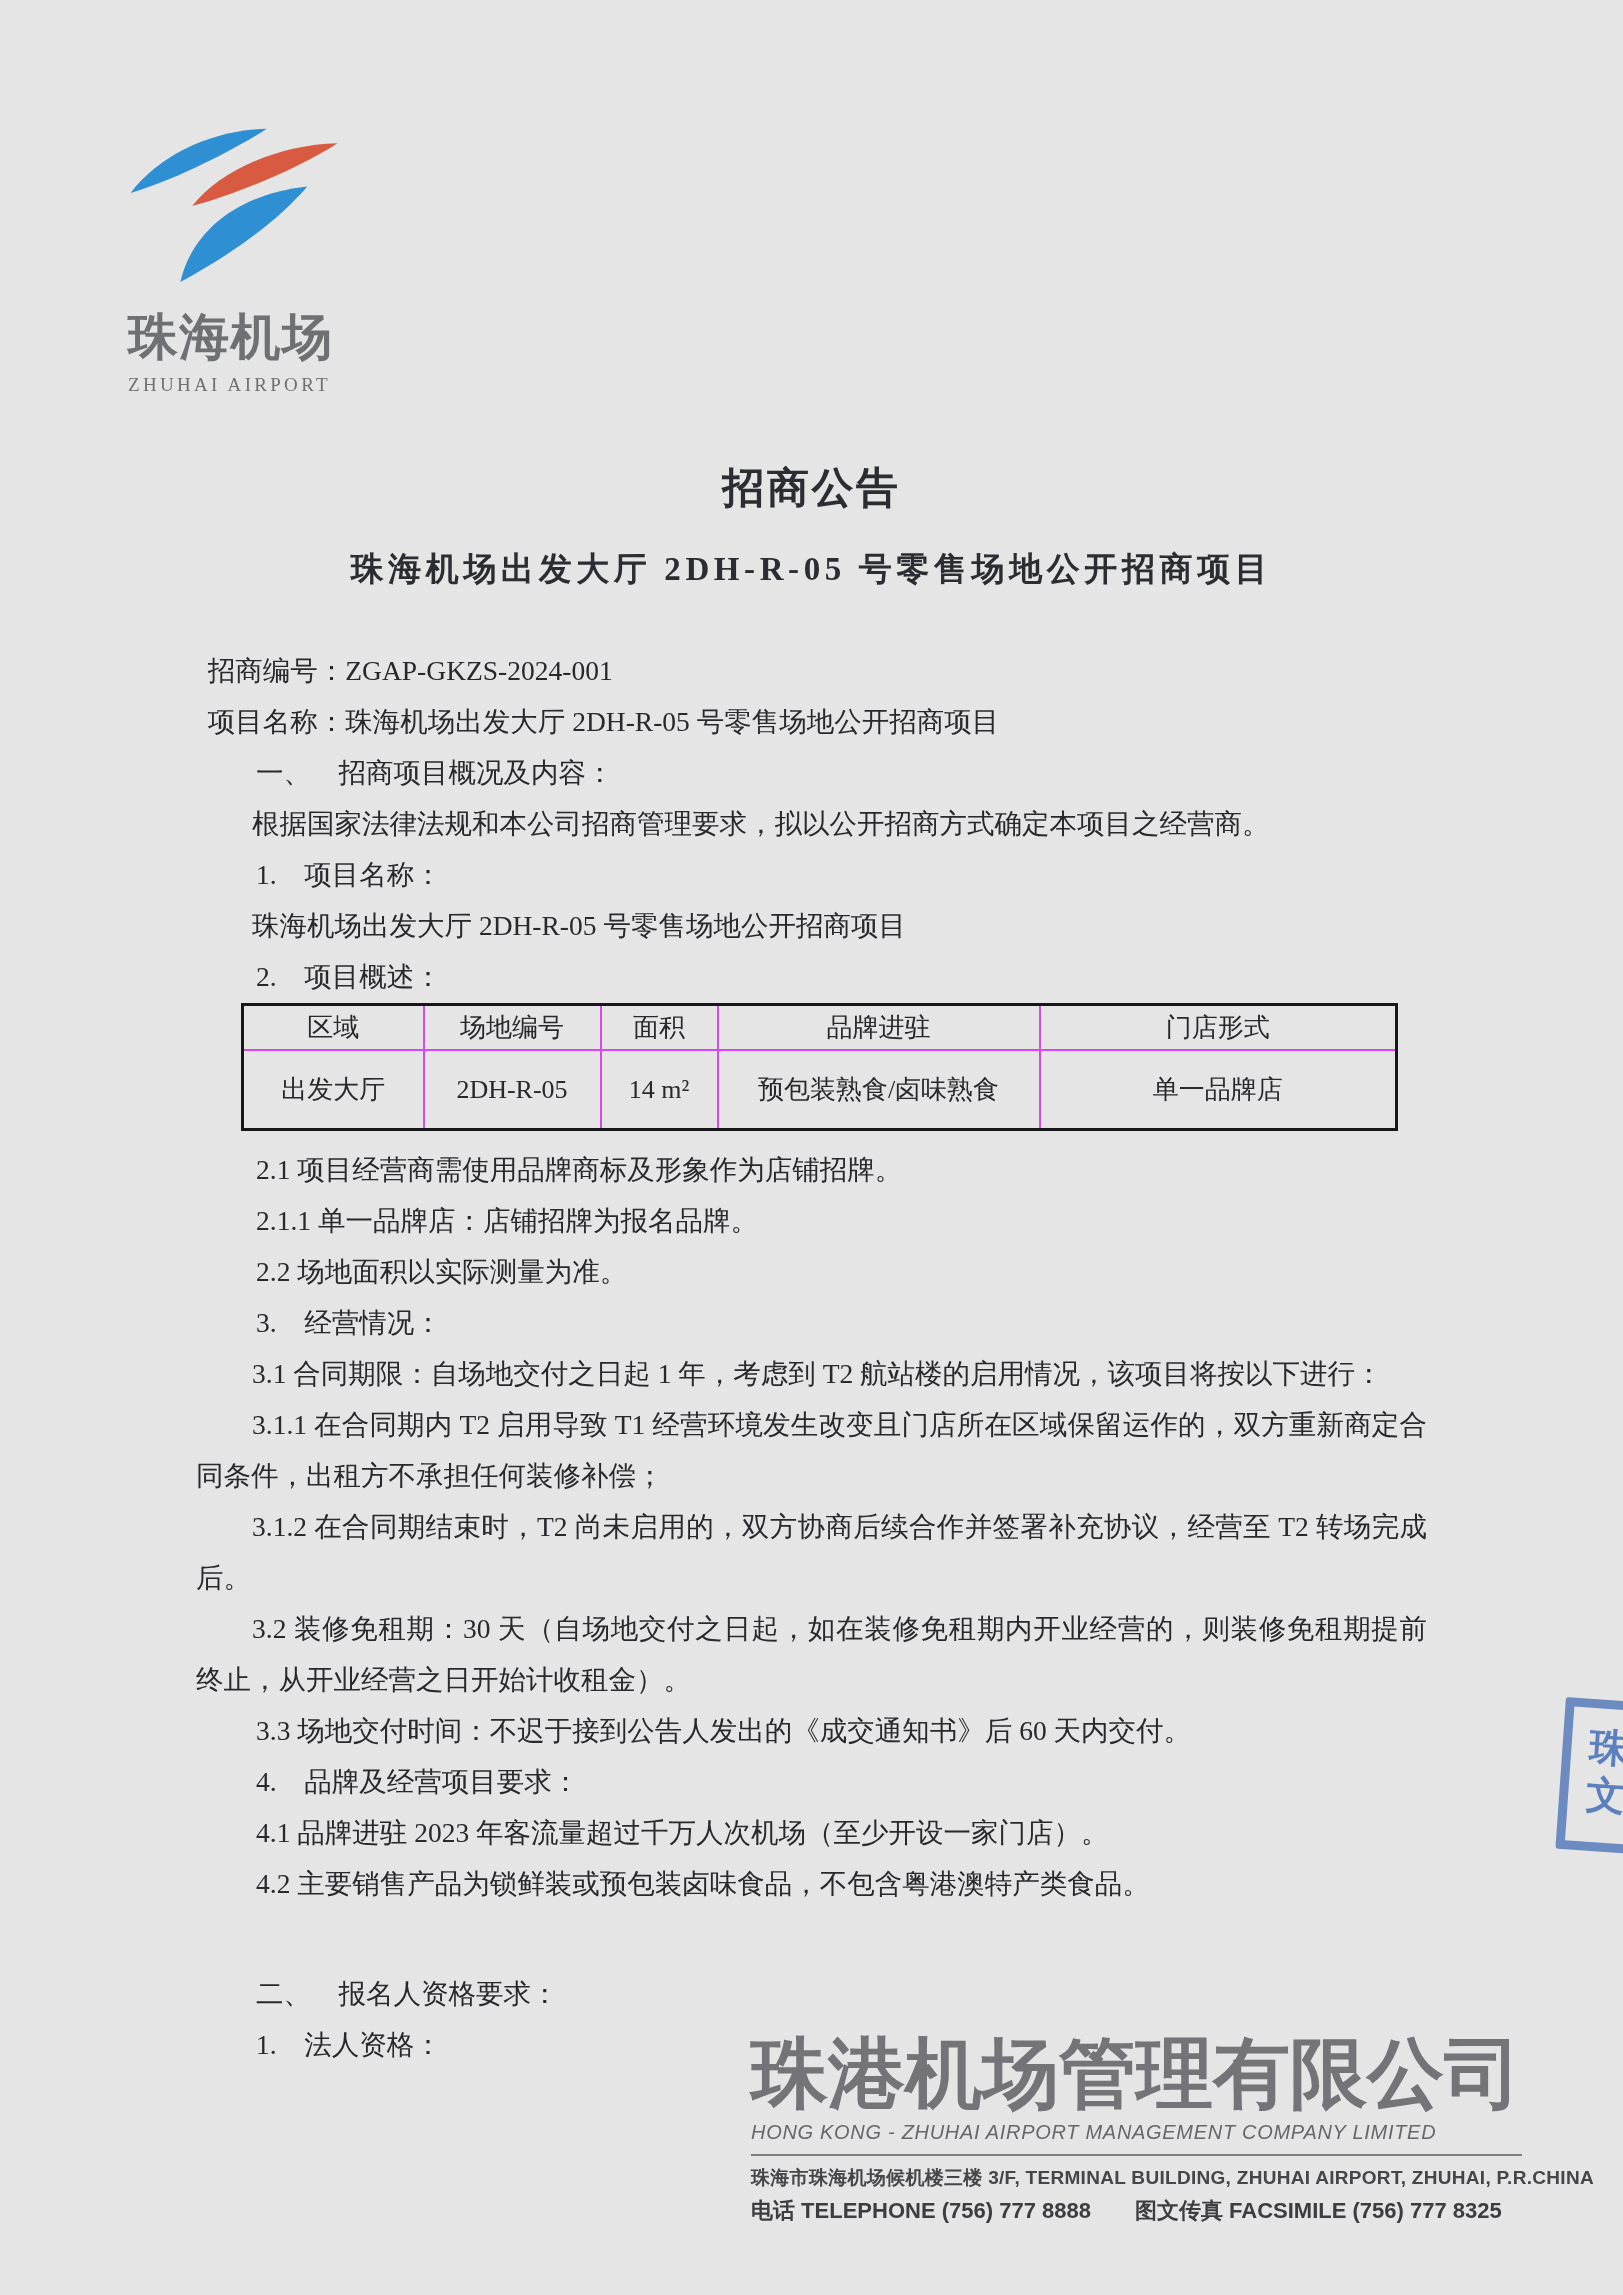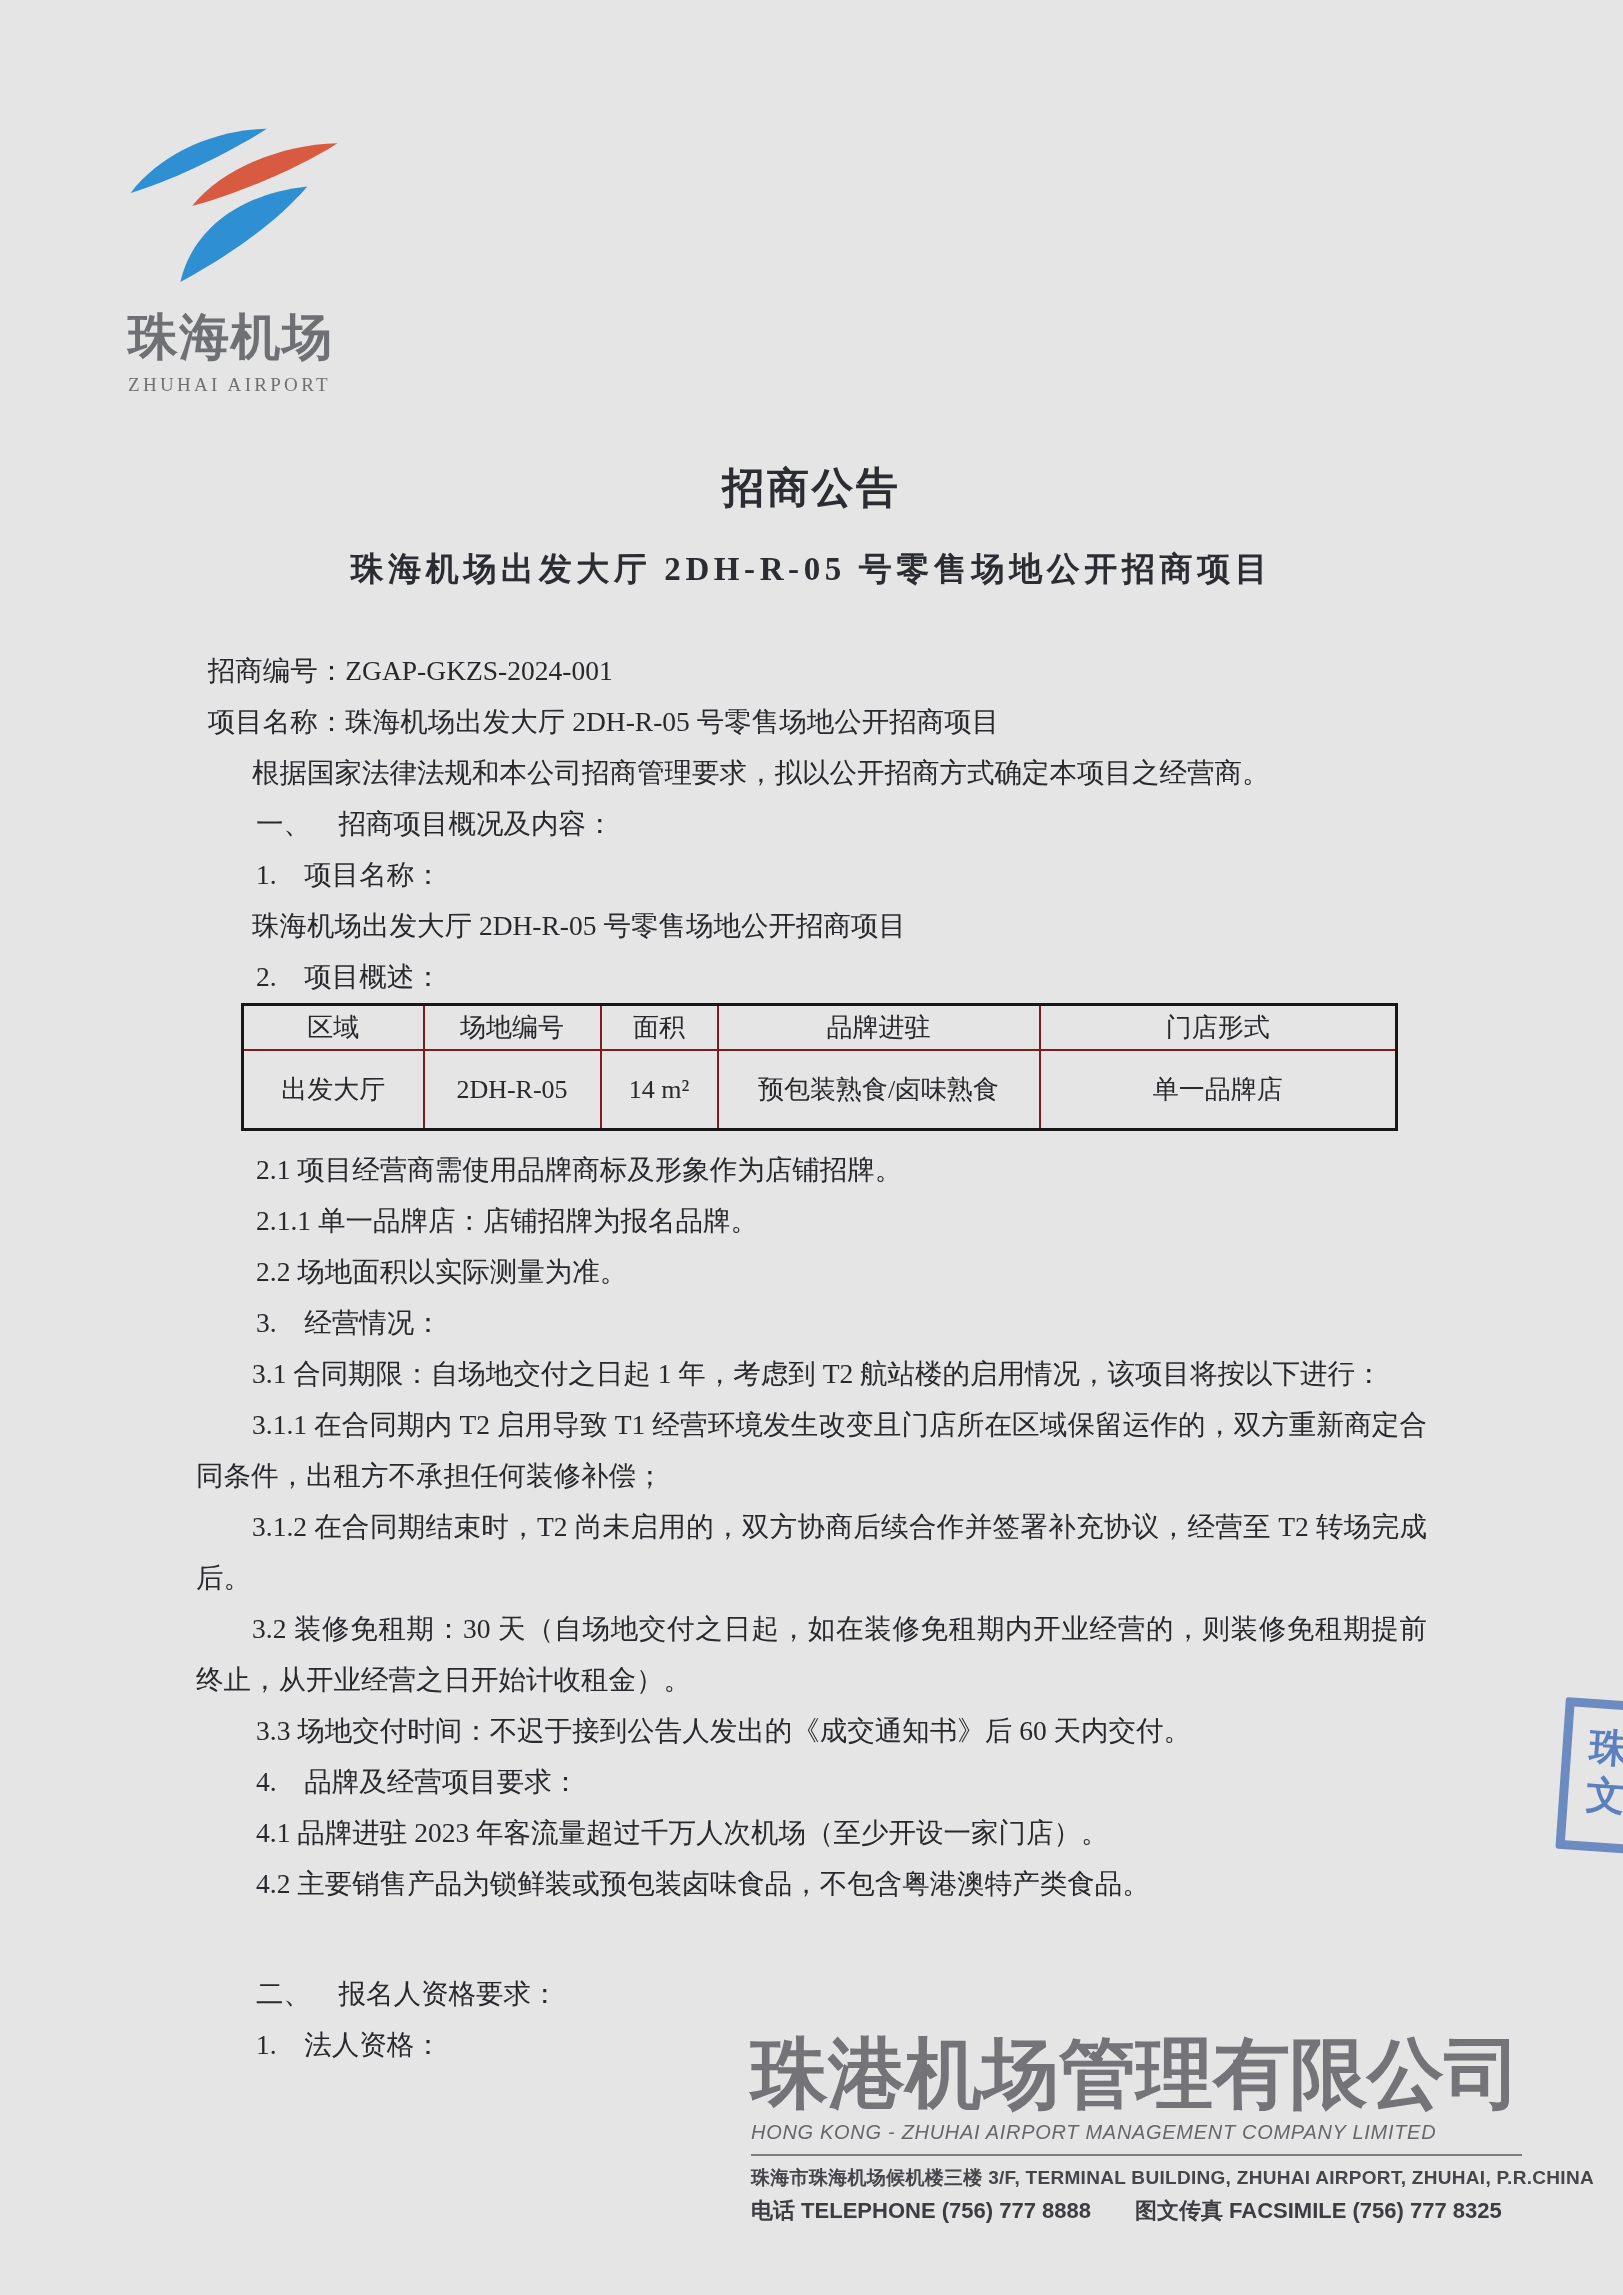--- a/index.html
+++ b/index.html
@@ -43,21 +43,21 @@
   .line.para{text-indent:56px;}
   .line.item{text-indent:60px;}
   .line.gap{margin-top:59px;}
   
   .spec-table{
     border-collapse:collapse;table-layout:fixed;
     width:1153px;margin:1.3px 0 13px 45px;
     text-align:center;font-size:26px;line-height:1.25;
     border:3.3px solid #17171a;
   }
-  .spec-table th,.spec-table td{border:2px solid #7f1d1d;padding:0 3px;font-weight:normal;}
+  .spec-table th,.spec-table td{border:2px solid #d946ef;padding:0 3px;font-weight:normal;}
   .spec-table th{height:43px;}
   .spec-table td{height:77px;}
   
   .footer{
     position:absolute;left:751px;top:2030px;width:792px;
     font-family:"Liberation Sans","DejaVu Sans",sans-serif;
   }
   .f-cn{
     font-size:77px;line-height:1.12;font-weight:bold;color:#737378;
     letter-spacing:0px;white-space:nowrap;
@@ -101,22 +101,22 @@
     <div class="logo-en">ZHUHAI AIRPORT</div>
   </div>
 
   <div class="title">招商公告</div>
   <div class="subtitle">珠海机场出发大厅 2DH-R-05 号零售场地公开招商项目</div>
 
   <div class="body">
     <div id="lines-before">
         <p class="line meta">招商编号：ZGAP-GKZS-2024-001</p>
         <p class="line meta">项目名称：珠海机场出发大厅 2DH-R-05 号零售场地公开招商项目</p>
+        <p class="line item">一、　招商项目概况及内容：</p>
         <p class="line para">根据国家法律法规和本公司招商管理要求，拟以公开招商方式确定本项目之经营商。</p>
-        <p class="line item">一、　招商项目概况及内容：</p>
         <p class="line item">1.　项目名称：</p>
         <p class="line para">珠海机场出发大厅 2DH-R-05 号零售场地公开招商项目</p>
         <p class="line item">2.　项目概述：</p>
       </div>
 
     <table class="spec-table">
       <colgroup>
         <col style="width:181px">
           <col style="width:177px">
           <col style="width:117px">

